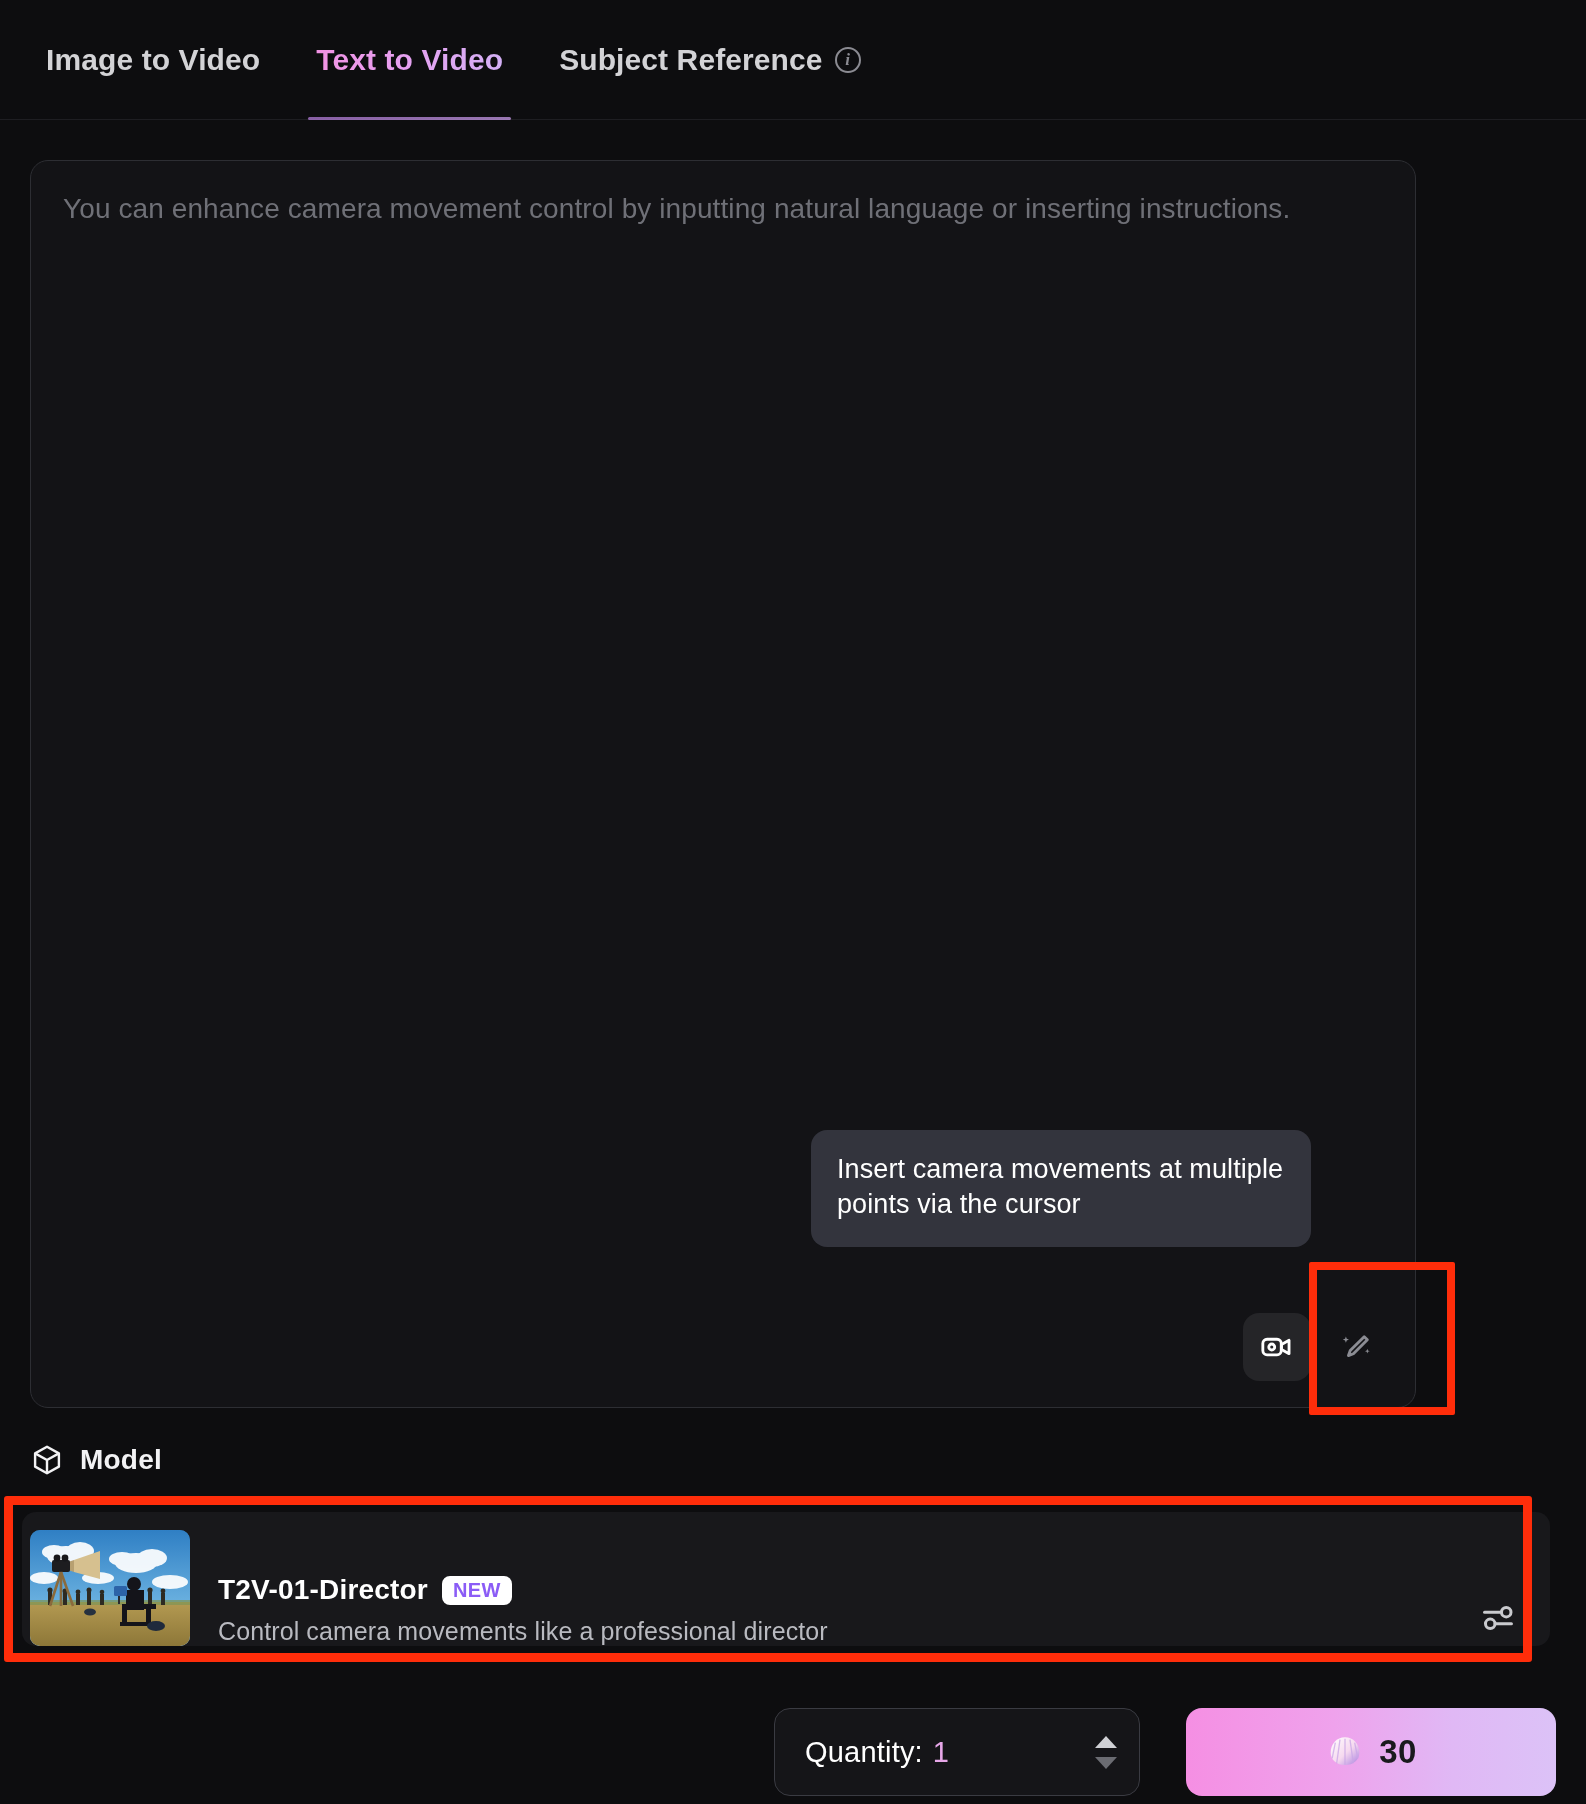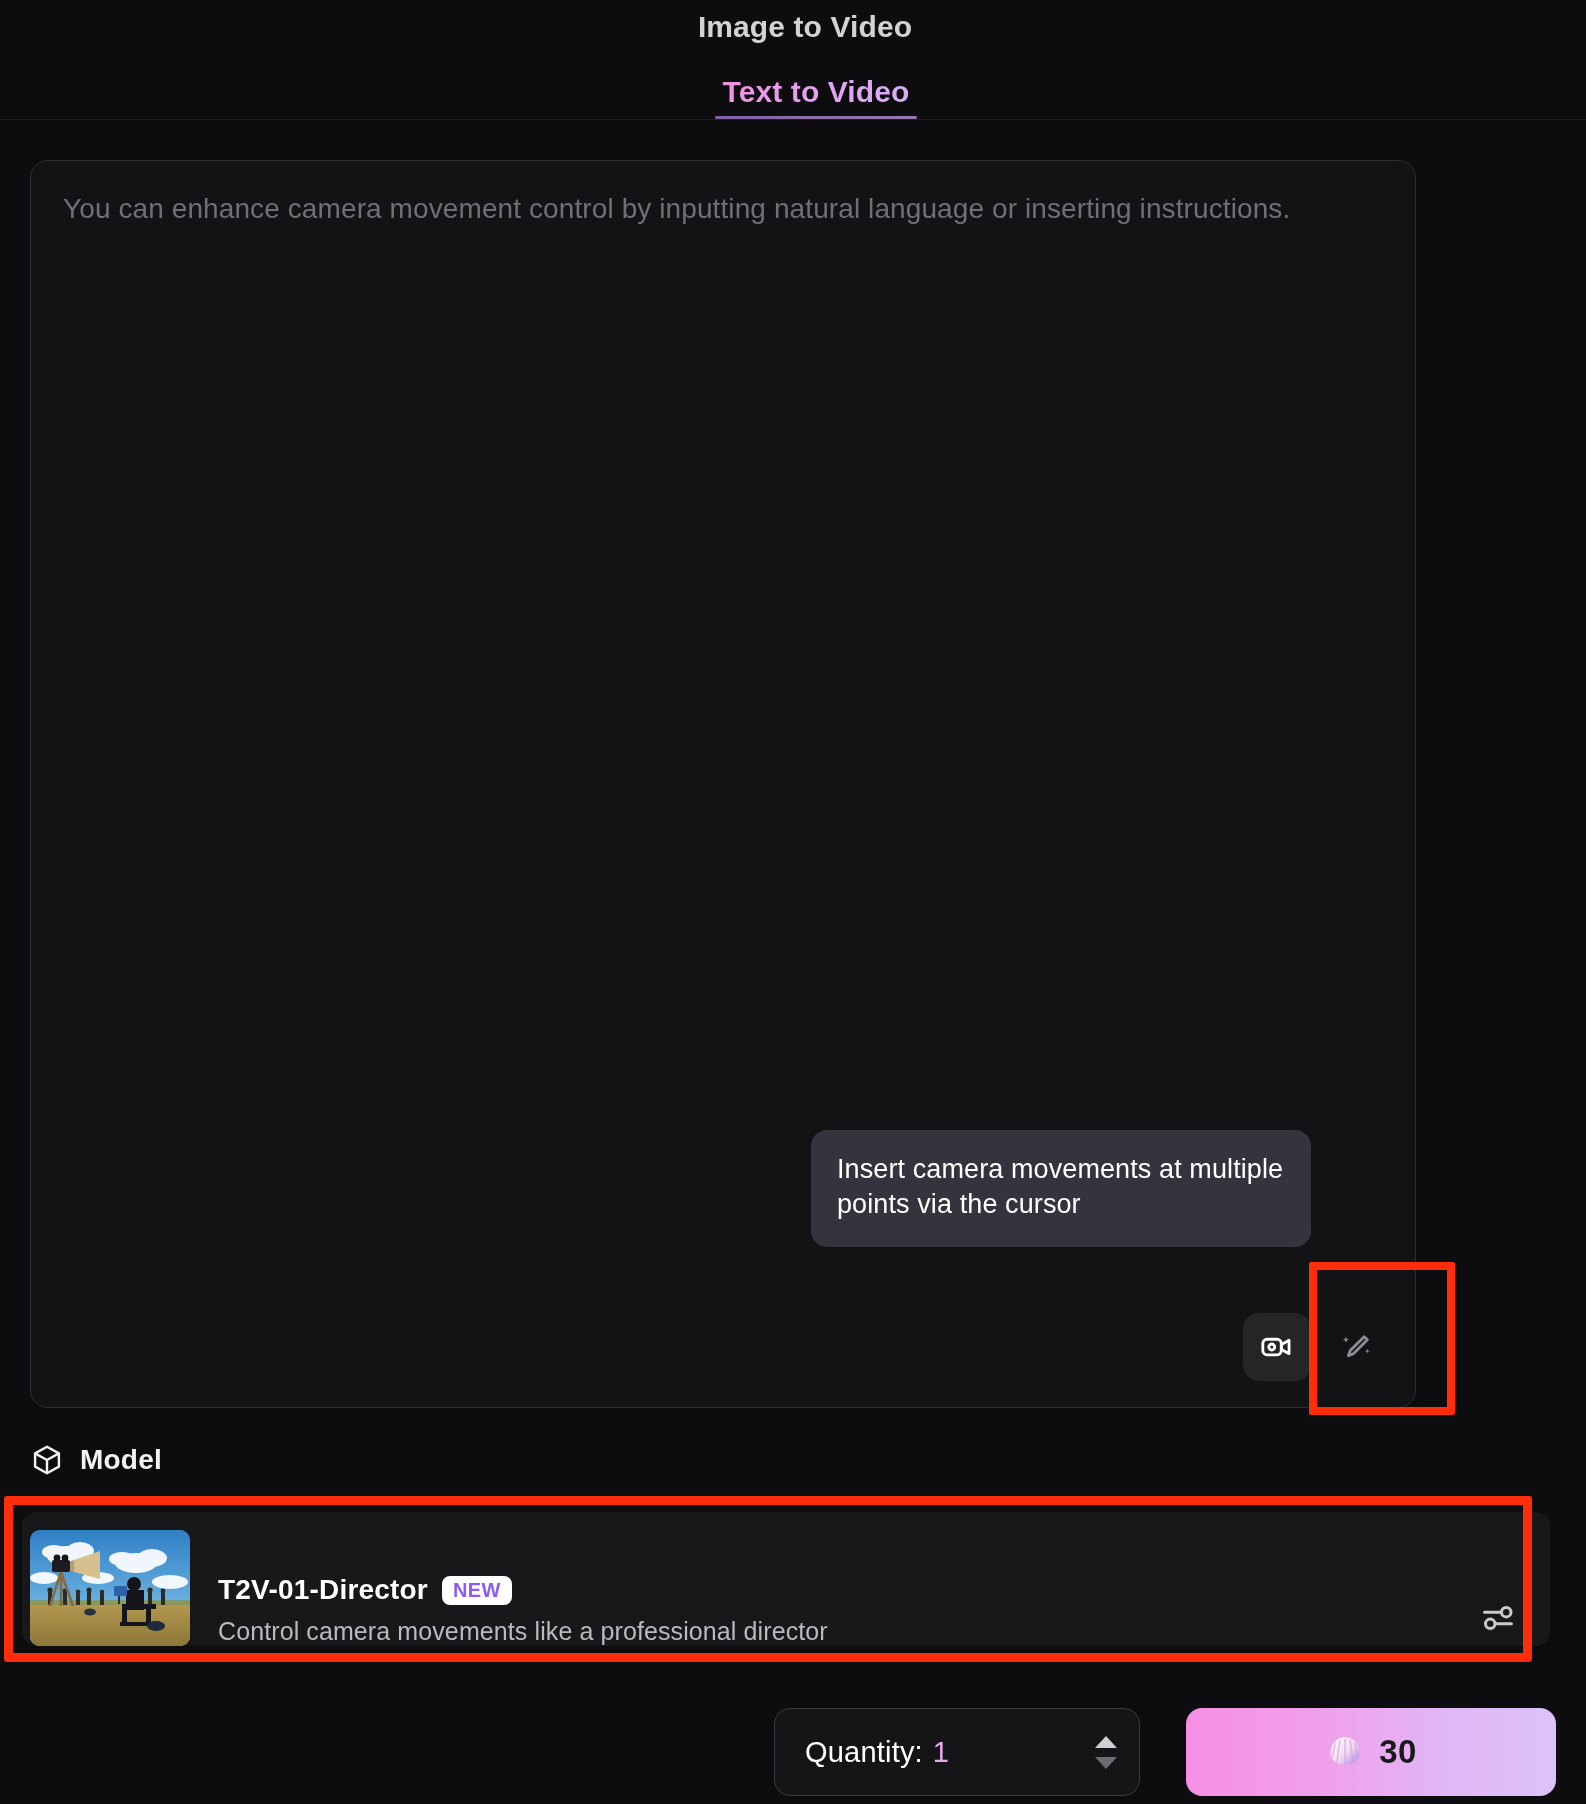--- a/index.html
+++ b/index.html
@@ -21,21 +21,20 @@
 
   
   .tabbar {
     position: relative;
     height: 120px;
     display: flex;
     align-items: center;
     padding-left: 46px;
     gap: 12px;
     border-bottom: 1px solid #1e1e22;
-    flex-direction: column;
   }
 
   .tab {
     position: relative;
     font-size: 30px;
     font-weight: 700;
     letter-spacing: 0.1px;
     color: #d3d3d6;
     padding: 0 22px;
     height: 120px;
@@ -337,20 +336,24 @@
 <body>
 
 <div class="app">
 
   <div class="tabbar">
     <div class="tab">
       <span>Image to Video</span>
     </div>
     <div class="tab active">
       <span>Text to Video</span>
+    </div>
+    <div class="tab tab-with-icon">
+      <span>Subject Reference</span>
+      <span class="info-icon">i</span>
     </div>
   </div>
 
   <div class="prompt-wrap">
     <div class="placeholder">You can enhance camera movement control by inputting natural language or inserting instructions.</div>
 
     <div class="tooltip">
       <span>Insert camera movements at multiple points via the cursor</span>
     </div>
 

